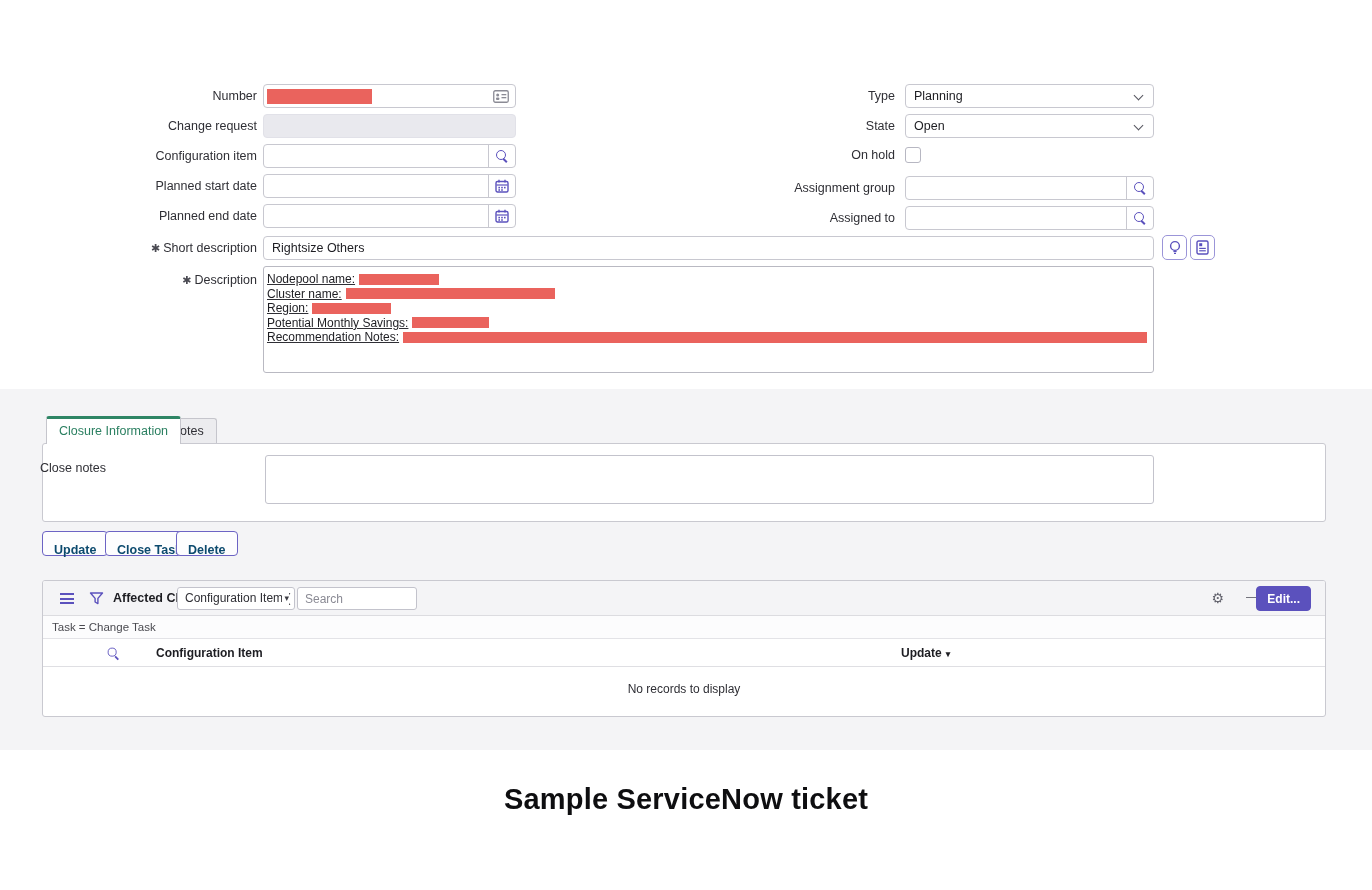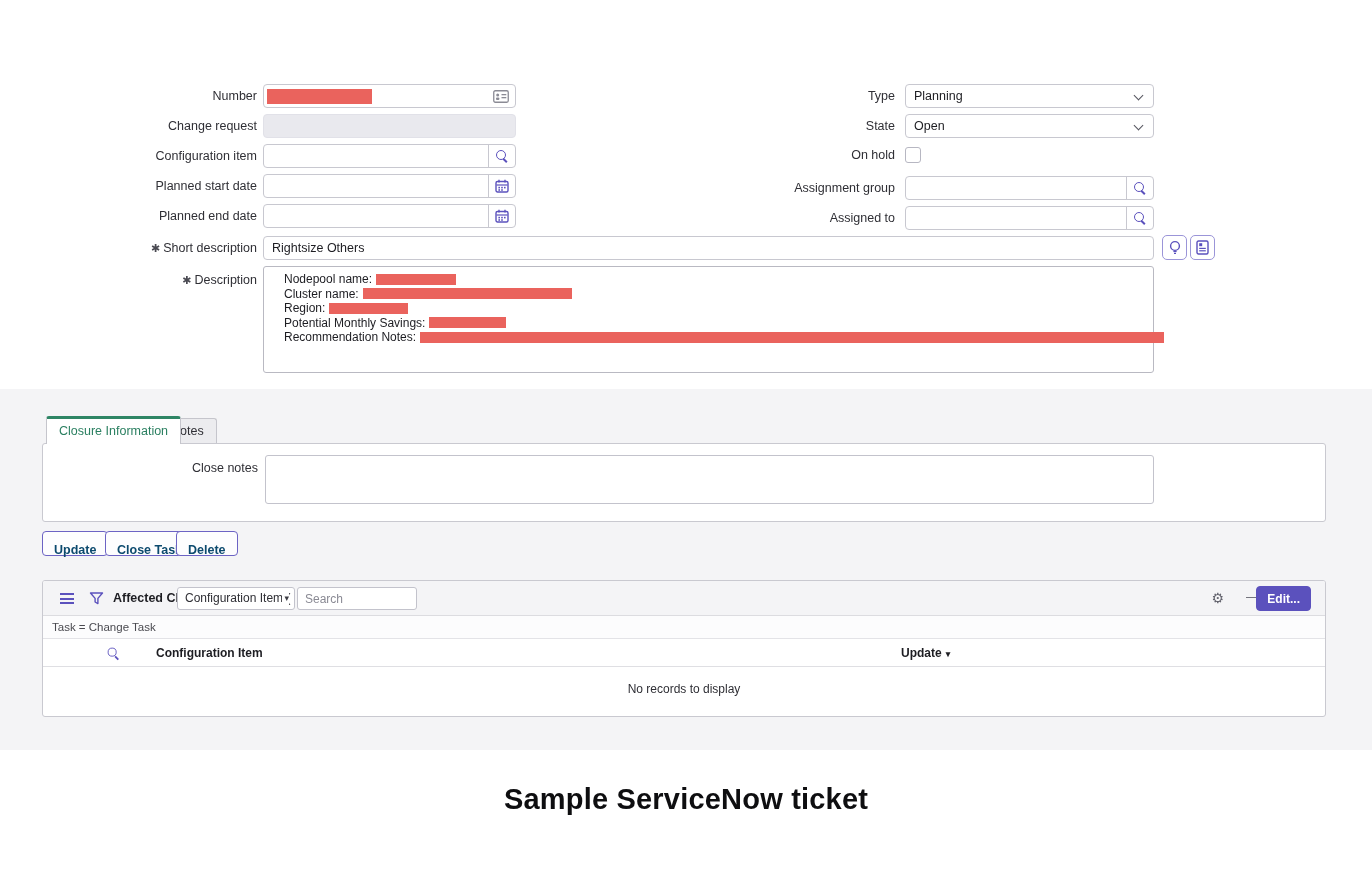--- a/index.html
+++ b/index.html
@@ -32,32 +32,32 @@
 
   
   .mag { position:relative; width:13px; height:13px; display:inline-block; }
   .mag::before { content:""; position:absolute; left:0; top:0; width:8px; height:8px; border:1.6px solid #5b51bd; border-radius:50%; }
   .mag::after { content:""; position:absolute; left:8.5px; top:8.5px; width:5px; height:1.8px; background:#5b51bd; transform:rotate(45deg); transform-origin:0 0; }
   .mag.small { transform:scale(.9); }
 
   .mini-btn { position:absolute; width:25px; height:25px; border:1px solid #9b95d8; border-radius:5px; background:#fff; display:flex; align-items:center; justify-content:center; cursor:pointer; }
 
   
-  .desc-box { position:absolute; left:263px; top:266px; width:891px; height:107px; border:1px solid #b9b9c2; border-radius:3px; background:#fff; padding:5px 20px; }
+  .desc-box { position:absolute; left:263px; top:266px; width:891px; height:107px; border:1px solid #b9b9c2; border-radius:3px; background:#fff; padding:5px 3px;text-decoration:underline; }
   .desc-line { display:flex; align-items:center; height:14.5px; font-size:12px; color:#1d1d22; white-space:nowrap; }
   .desc-line .bar { height:11px; background:#ea635d; margin-left:4px; flex:0 0 auto; }
 
   
   .band { position:absolute; left:0; top:389px; width:1372px; height:361px; background:#f4f4f6; }
   .tab { position:absolute; font-size:12.5px; line-height:24px; padding:0 12px; cursor:pointer; }
   .tab-active { left:46px; top:416px; height:28px; background:#fff; border:1px solid #c5c5cc; border-bottom:none; border-top:3px solid #2e8565; border-radius:3px 3px 0 0; color:#2a7f60; z-index:3; }
   .tab-inactive { left:158px; top:418px; height:26px; background:#ececef; border:1px solid #c5c5cc; border-bottom:none; border-radius:3px 3px 0 0; color:#2f2f35; z-index:1; }
 
   .panel1 { position:absolute; left:42px; top:443px; width:1284px; height:79px; background:#fff; border:1px solid #c9c9d0; border-radius:3px; z-index:2; }
-  .close-notes-lbl { position:absolute; left:40px; width:218px; top:456px; text-align:right; font-size:12.5px; line-height:24px; z-index:3; }
+  .close-notes-lbl { position:absolute; left:40px; width:218px; top:456px; text-align:left; font-size:12.5px; line-height:24px; z-index:3; }
   .close-notes-ta { position:absolute; left:265px; top:455px; width:889px; height:49px; border:1px solid #c3c3cc; border-radius:3px; background:#fff; z-index:3; resize:none; }
 
   .btn-row-btn { position:absolute; top:531px; height:25px; line-height:22px; padding:7px 11px; background:#fdfdfe; border:1px solid #6c63c4; border-radius:4px; color:#0c4a6e; font-size:12.5px; font-weight:bold; cursor:pointer; font-family:"Liberation Sans", sans-serif; }
 
   
   .panel2 { position:absolute; left:42px; top:580px; width:1284px; height:137px; background:#fff; border:1px solid #c9c9d0; border-radius:3px; overflow:hidden; }
   .toolbar { position:relative; height:35px; background:#f4f4f6; border-bottom:1px solid #dcdce0; }
   .hamburger { position:absolute; left:17px; top:12px; width:14px; cursor:pointer; }
   .hamburger i { display:block; height:2px; background:#5b51bd; margin-bottom:2.5px; }
   .funnel { position:absolute; left:46px; top:10px; cursor:pointer; }

